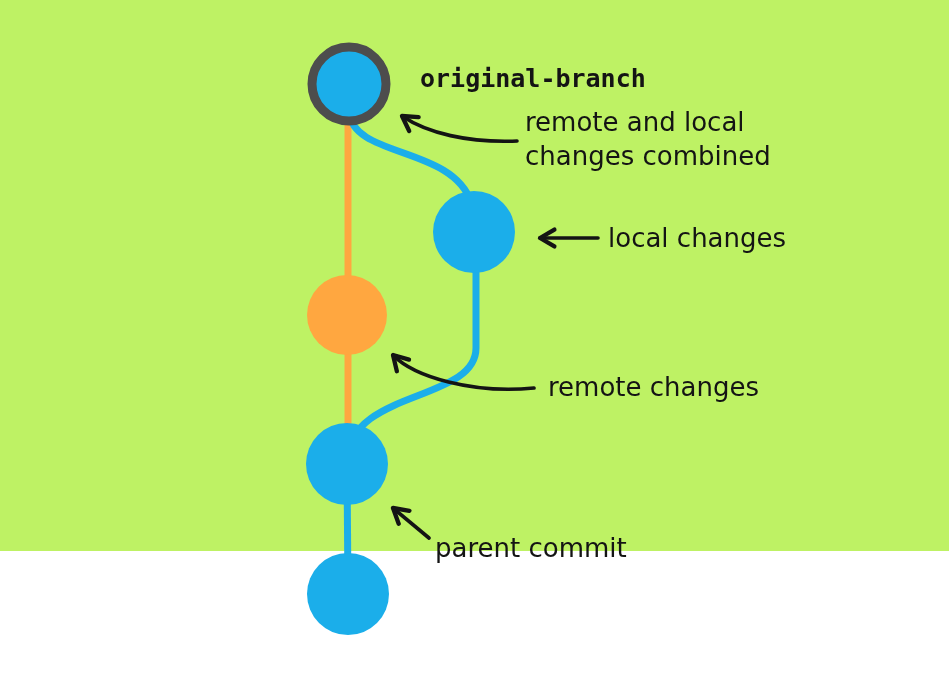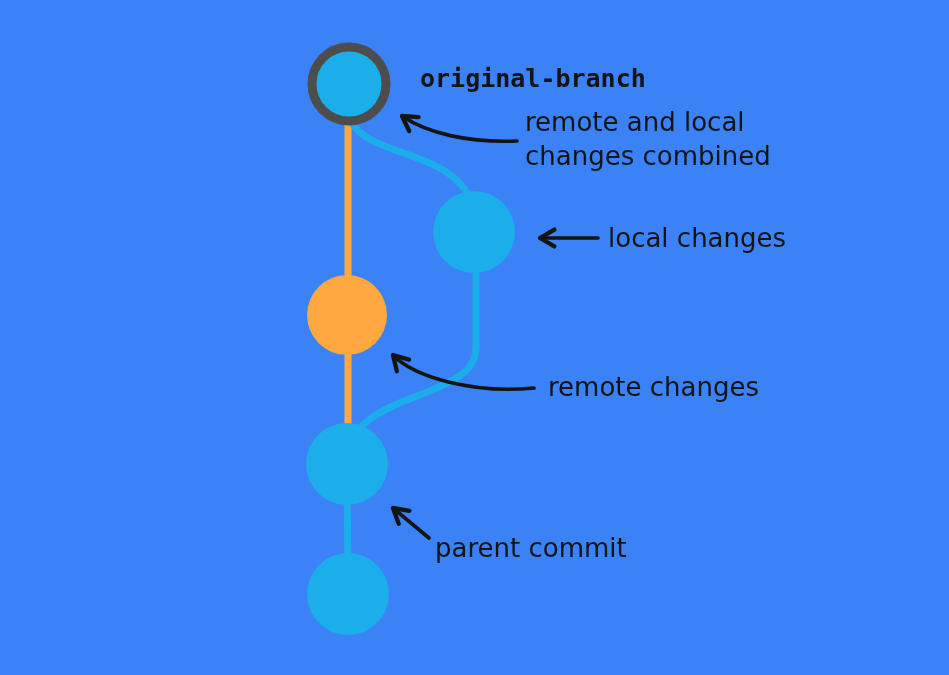--- a/index.html
+++ b/index.html
@@ -7,22 +7,22 @@
     padding: 0;
     background: #ffffff;
     width: 949px;
     height: 675px;
     overflow: hidden;
     font-family: "DejaVu Sans", sans-serif;
   }
   .stage {
     position: relative;
     width: 949px;
-    height: 675px;
-    background: #3b82f6;
+    height: 551px;
+    background: #bef264;
   }
   svg { display: block; }
   .branch-name {
     font-family: "DejaVu Sans Mono", monospace;
     font-size: 25px;
     font-weight: 700;
   }
   .annotation {
     font-family: "DejaVu Sans", "Liberation Sans", sans-serif;
     font-size: 26px;

